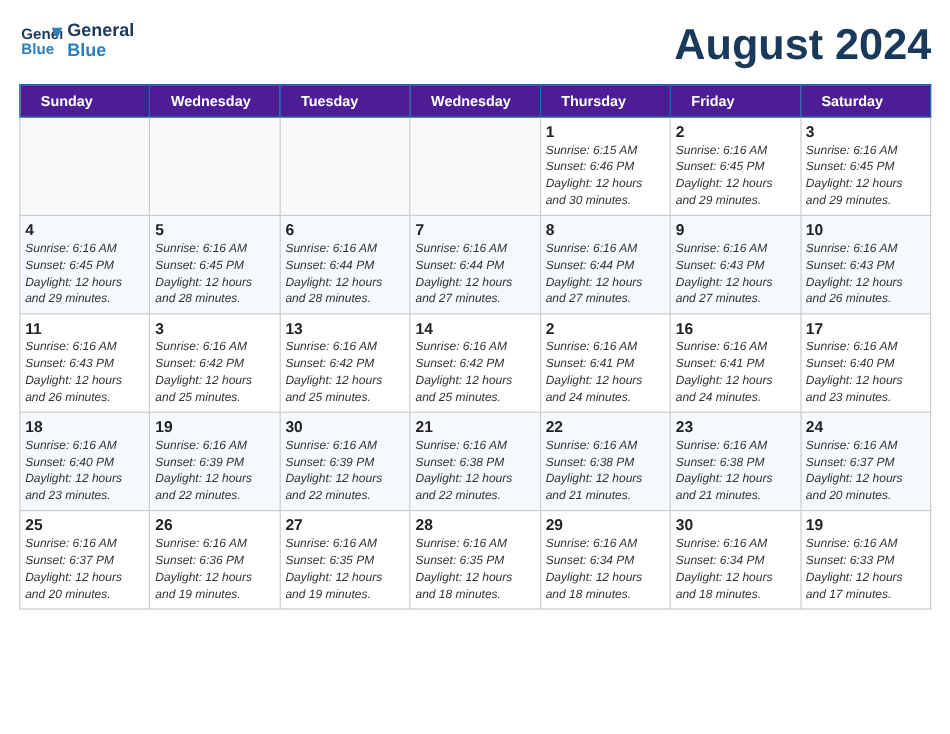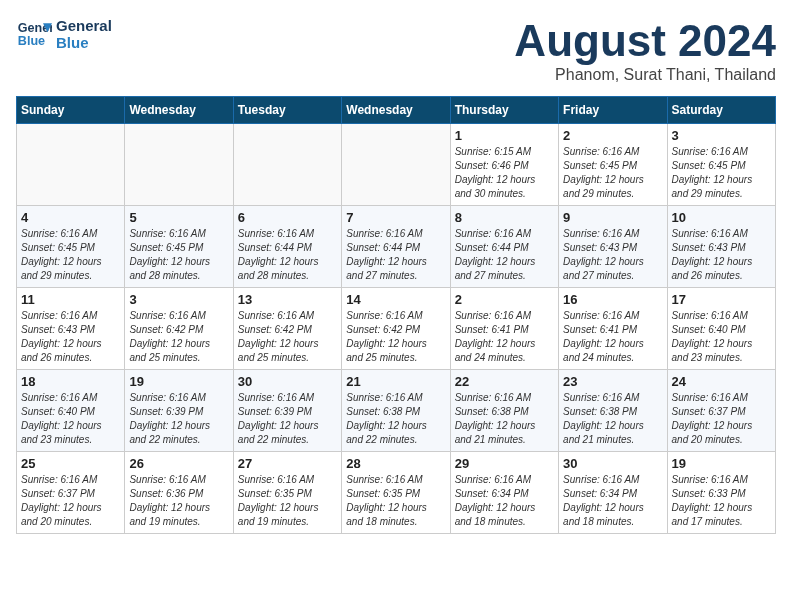--- a/index.html
+++ b/index.html
@@ -22,37 +22,37 @@
       gap: 4px;
     }
     .logo-icon {
       width: 36px;
       height: 36px;
     }
     .title-block {
       text-align: right;
     }
     .main-title {
-      font-size: 44px;
+      font-size: 36px;
       font-weight: bold;
       color: #1a3a5c;
     }
     .subtitle {
       font-size: 16px;
       color: #444;
     }
     .calendar {
       width: 100%;
       border-collapse: collapse;
       font-size: 11px;
     }
     .calendar thead th {
-      background: #0c4a6e;
+      background: #4c1d95;
       color: #fff;
-      padding: 6px 4px;
+      padding: 6px 17px;
       text-align: left;
       font-size: 12px;
       font-weight: bold;
       border: 1px solid #1a6aaa;
     }
     .calendar tbody td {
       border: 1px solid #ccc;
       vertical-align: top;
       padding: 4px;
       width: calc(100% / 7);
@@ -88,21 +88,20 @@
       <text x="2" y="32" font-size="14" font-weight="bold" fill="#2a7fc1">Blue</text>
       <polygon points="30,8 40,8 35,18" fill="#2a7fc1"></polygon>
     </svg>
     <div style="display:flex;flex-direction:column;">
       <span style="font-size:15px;font-weight:bold;color:#1a3a5c;">General</span>
       <span style="font-size:15px;font-weight:bold;color:#2a7fc1;">Blue</span>
     </div>
   </div>
   <div class="title-block">
     <div class="main-title">August 2024</div>
-    <div class="subtitle">Phanom, Surat Thani, Thailand</div>
   </div>
 </div>
 
 <table class="calendar">
   <thead>
     <tr>
       <th>Sunday</th>
       <th>Wednesday</th>
       <th>Tuesday</th>
       <th>Wednesday</th>

